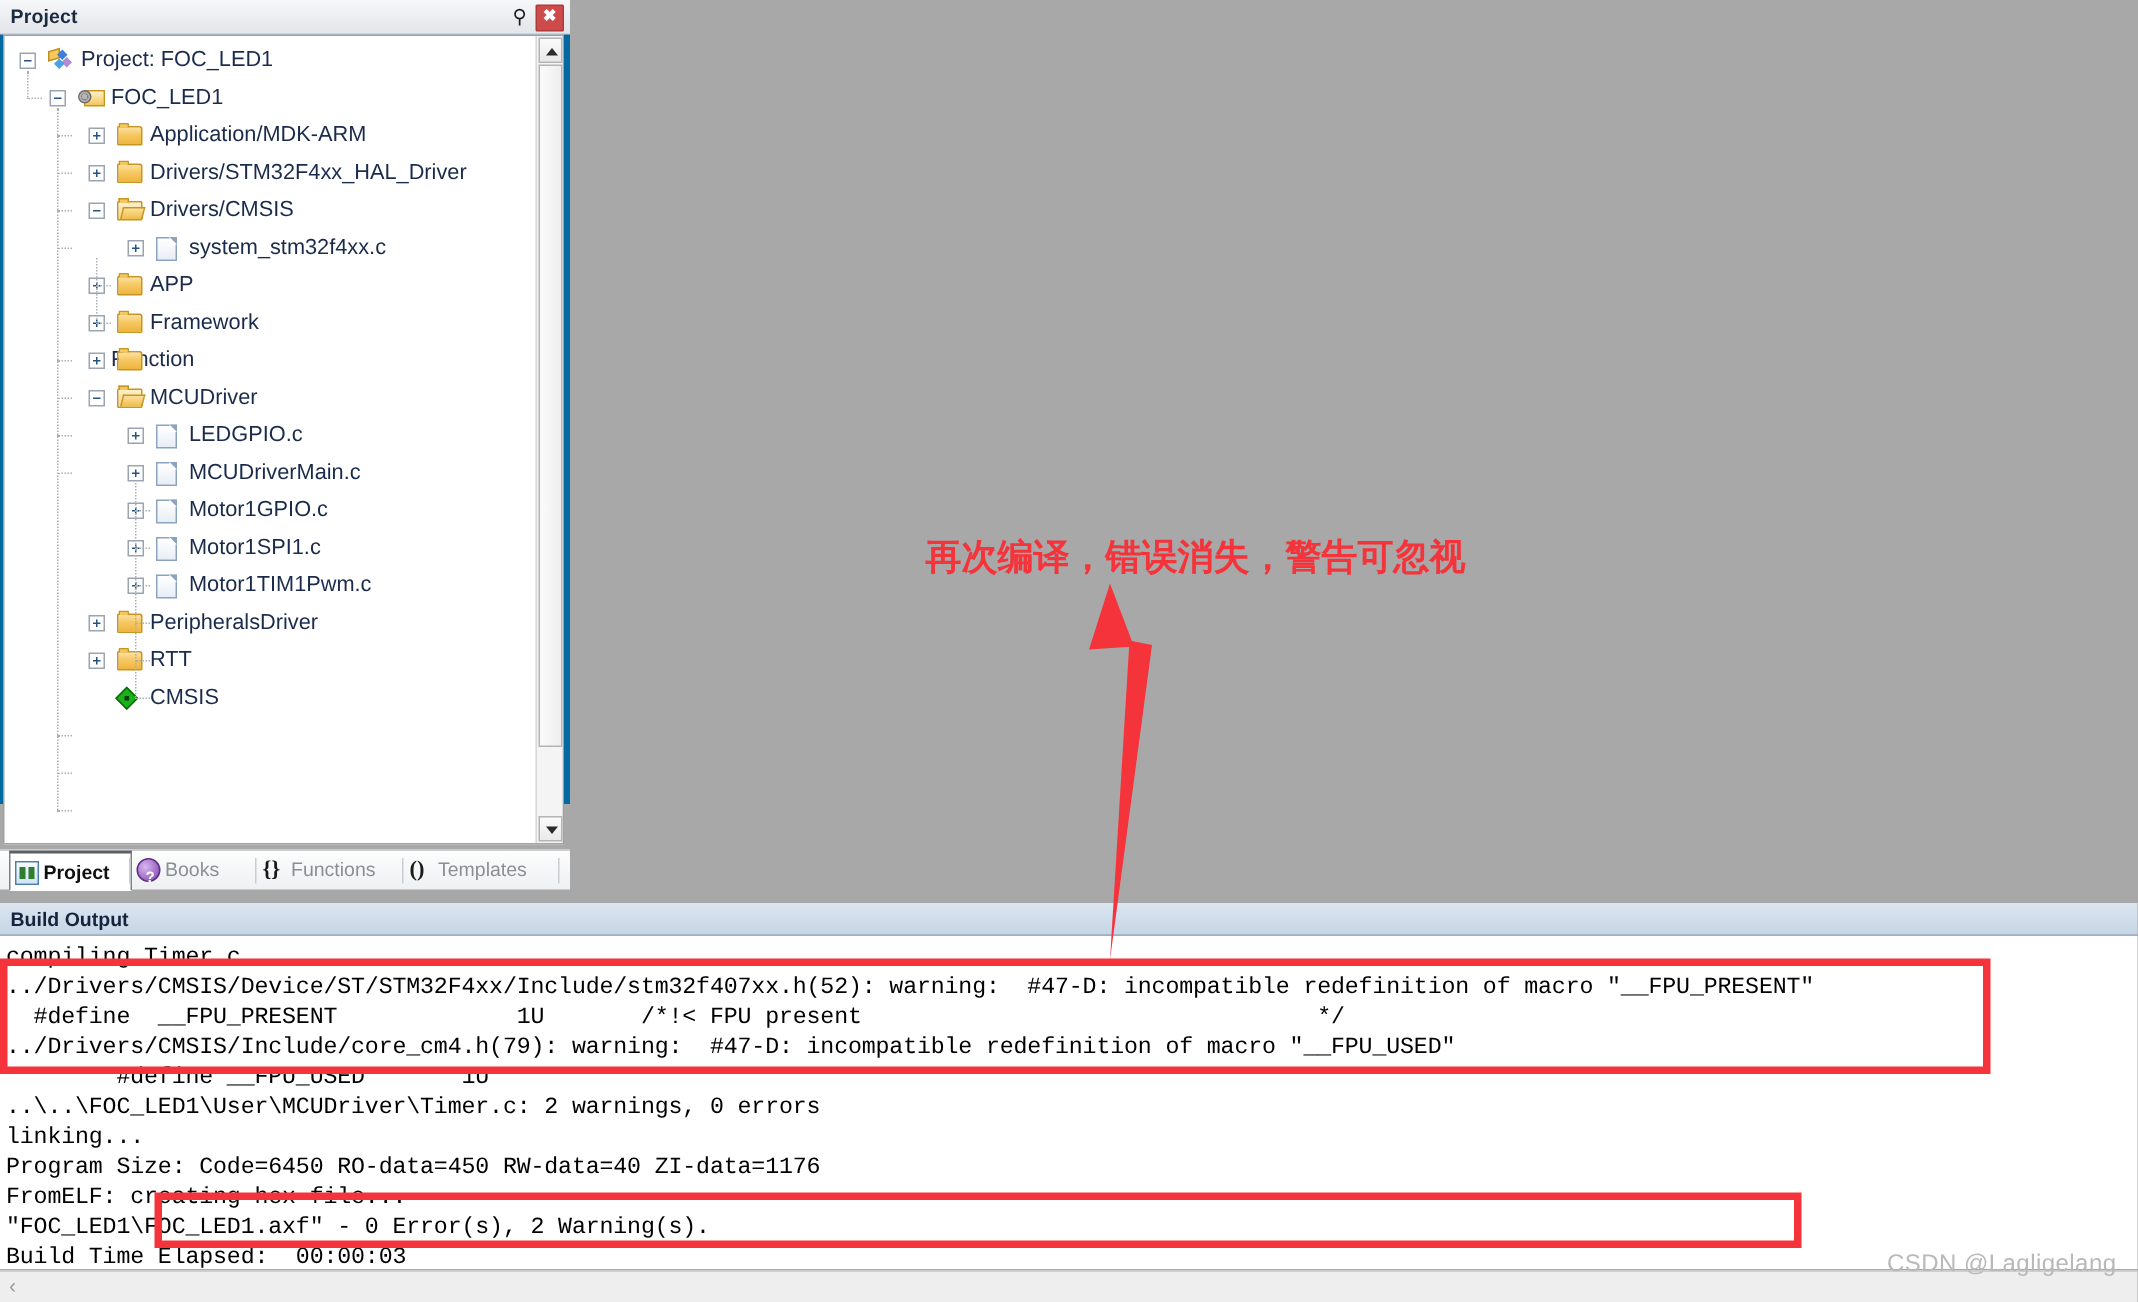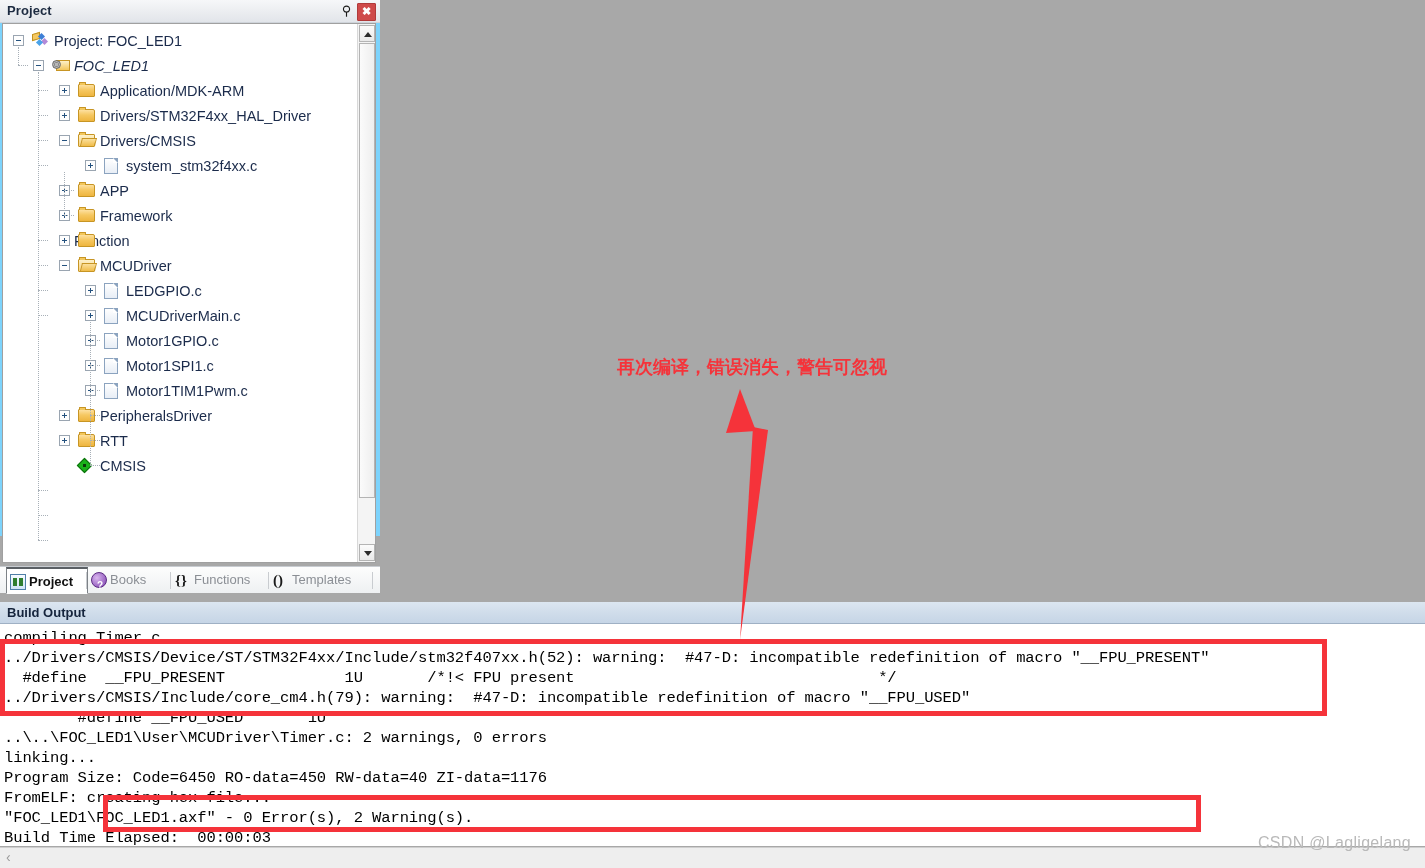--- a/index.html
+++ b/index.html
@@ -6,21 +6,21 @@
   body{
     width:1425px;height:868px;
     background:#a8a8a8;
     font-family:"Liberation Sans", sans-serif;
     overflow:hidden;position:relative;
   }
 
   
   #project-panel{
     position:absolute;left:0;top:0;width:380px;height:536px;
-    background:#7dd3fc;
+    background:#0369a1;
     box-sizing:border-box;
   }
   #project-titlebar{
     position:relative;height:22px;
     background:linear-gradient(to bottom,#f6f7f9 0%,#eceef1 50%,#e2e5ea 100%);
     border-bottom:1px solid #cfd4da;
   }
   #project-title{
     position:absolute;left:7px;top:3px;
     font-size:13px;font-weight:bold;color:#1c2a40;
@@ -200,21 +200,21 @@
   }
 
   
   .redbox{position:absolute;border:5px solid #f5333a;box-sizing:border-box;pointer-events:none;}
   #redbox-1{left:0px;top:639px;width:1327px;height:77px;}
   #redbox-2{left:103px;top:795px;width:1098px;height:37px;}
 
   
   #cn-note{
     position:absolute;left:617px;top:355px;
-    font-size:18px;color:#f5333a;white-space:nowrap;
+    font-size:24px;color:#f5333a;white-space:nowrap;
     font-family:"DejaVu Sans", sans-serif;font-weight:bold;
   }
   #arrow-svg{position:absolute;left:700px;top:385px;width:120px;height:260px;pointer-events:none;}
 
   
   #watermark{
     position:absolute;right:14px;top:834px;
     font-size:16px;color:#b9b9b9;font-family:"Liberation Sans",sans-serif;
     letter-spacing:.3px;
   }
@@ -238,21 +238,21 @@
     <div id="tree">
         <div class="node"><span class="exp" style="left: 10px;"></span><span class="ico proj" style="left: 29px;">
             <span class="d1"></span>
             <span class="d2"></span>
             <span class="d3"></span>
             <span class="d4"></span>
           </span><span class="lbl" style="margin-left: 51px;">Project: FOC_LED1</span></div>
         <div class="node"><span class="exp" style="left: 30px;"></span><span class="ico target" style="left: 49px;">
             <span class="fo"></span>
             <span class="gr"></span>
-          </span><span class="lbl" style="margin-left: 71px; font-style: italic;">FOC_LED1</span></div>
+          </span><span class="lbl" style="margin-left: 71px;">FOC_LED1</span></div>
         <div class="node"><span class="exp plus" style="left: 56px;"></span><span class="ico folder" style="left: 75px;"></span><span class="lbl" style="margin-left: 97px;">Application/MDK-ARM</span></div>
         <div class="node"><span class="exp plus" style="left: 56px;"></span><span class="ico folder" style="left: 75px;"></span><span class="lbl" style="margin-left: 97px;">Drivers/STM32F4xx_HAL_Driver</span></div>
         <div class="node"><span class="exp" style="left: 56px;"></span><span class="ico folder-open" style="left: 75px;"></span><span class="lbl" style="margin-left: 97px; text-align: center;">Drivers/CMSIS</span></div>
         <div class="node"><span class="exp plus" style="left: 82px;"></span><span class="ico file" style="left: 101px;"></span><span class="lbl" style="margin-left: 123px;">system_stm32f4xx.c</span></div>
         <div class="node"><span class="exp plus" style="left: 56px;"></span><span class="ico folder" style="left: 75px;"></span><span class="lbl" style="margin-left: 97px;">APP</span></div>
         <div class="node"><span class="exp plus" style="left: 56px;"></span><span class="ico folder" style="left: 75px;"></span><span class="lbl" style="margin-left: 97px;">Framework</span></div>
         <div class="node"><span class="exp plus" style="left: 56px;"></span><span class="ico folder" style="left: 75px;"></span><span class="lbl" style="margin-left: 71px;">Function</span></div>
         <div class="node"><span class="exp" style="left: 56px;"></span><span class="ico folder-open" style="left: 75px;"></span><span class="lbl" style="margin-left: 97px;">MCUDriver</span></div>
         <div class="node"><span class="exp plus" style="left: 82px;"></span><span class="ico file" style="left: 101px;"></span><span class="lbl" style="margin-left: 123px;">LEDGPIO.c</span></div>
         <div class="node"><span class="exp plus" style="left: 82px;"></span><span class="ico file" style="left: 101px;"></span><span class="lbl" style="margin-left: 123px;">MCUDriverMain.c</span></div>

